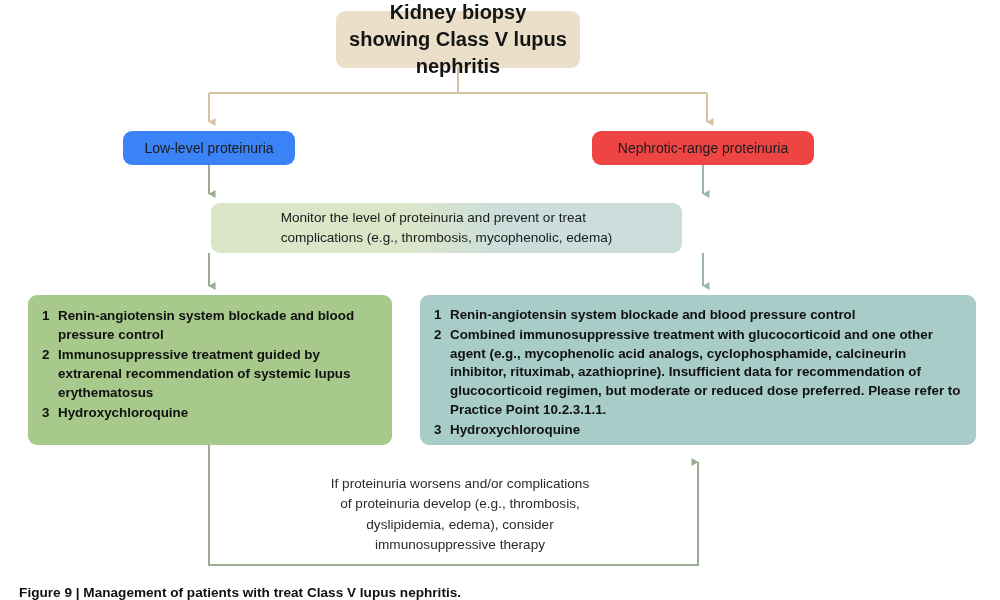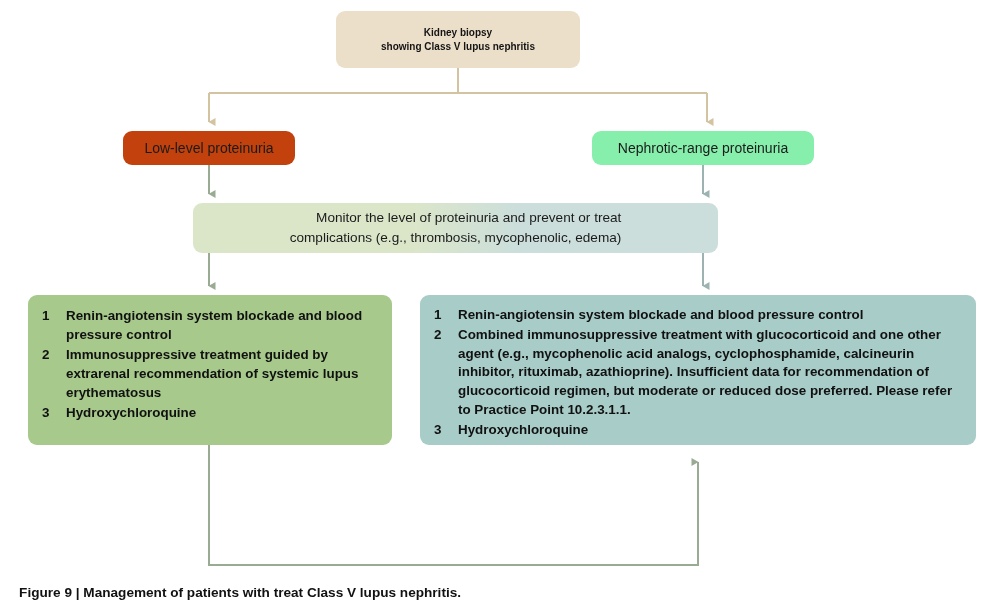--- a/index.html
+++ b/index.html
@@ -38,49 +38,49 @@
   }
 
   
   #node-biopsy {
     left: 336px; top: 11px;
     width: 244px; height: 57px;
     background: #ecdfc9;
     text-align: center;
   }
   #node-biopsy .txt {
-    font-size: 10px;
+    font-size: 20px;
     font-weight: bold;
     line-height: 1.35;
     color: #141414;
   }
 
   
   #node-lowlevel {
     left: 123px; top: 131px;
     width: 172px; height: 34px;
-    background: #c2410c;
+    background: #3b82f6;
   }
   #node-nephrotic {
     left: 592px; top: 131px;
     width: 222px; height: 34px;
-    background: #86efac;
+    background: #ef4444;
   }
   #node-lowlevel .txt, #node-nephrotic .txt {
     font-size: 14px;
     line-height: 1.2;
     color: #1b1b1b;
   }
 
   
   #node-monitor {
-    left: 193px; top: 203px;
-    width: 525px; height: 50px;
+    left: 211px; top: 203px;
+    width: 471px; height: 50px;
     background: linear-gradient(to right, #dbe6c9 0%, #dbe6c9 42%, #cbdedb 62%, #cbdedb 100%);
-    text-align: right;
+    text-align: left;
   }
   #node-monitor .txt {
     font-size: 13.6px;
     line-height: 1.45;
     color: #1b1b1b;
   }
 
   
   #node-left-tx {
     left: 28px; top: 295px;
@@ -111,21 +111,20 @@
     color: #111111;
     margin-bottom: 1px;
   }
   .tx-num {
     flex: 0 0 auto;
     width: 16px;
     text-align: left;
   }
   .tx-text {
     flex: 1 1 auto;
-    margin-left: 8px;
   }
   #node-left-tx .tx-item { font-size: 13.4px; line-height: 1.42; }
   #node-right-tx .tx-item { font-size: 13.4px; line-height: 1.40; }
 
   
   #feedback-caption {
     position: absolute;
     left: 272px; top: 474px;
     width: 376px;
     text-align: center;
@@ -241,18 +240,24 @@
         <span class="tx-num">2</span>
         <span class="tx-text">Combined immunosuppressive treatment with glucocorticoid and one other agent (e.g., mycophenolic acid analogs, cyclophosphamide, calcineurin inhibitor, rituximab, azathioprine). Insufficient data for recommendation of glucocorticoid regimen, but moderate or reduced dose preferred.  Please refer to Practice Point 10.2.3.1.1.</span>
       </li>
       <li class="tx-item">
         <span class="tx-num">3</span>
         <span class="tx-text">Hydroxychloroquine</span>
       </li>
     </ul>
   </div>
 
+  <div id="feedback-caption">
+    <span>If proteinuria worsens and/or complications</span><br>
+    <span>of proteinuria develop (e.g., thrombosis,</span><br>
+    <span>dyslipidemia, edema), consider</span><br>
+    <span>immunosuppressive therapy</span>
+  </div>
 
   <div id="figure-caption">
     <span>Figure 9</span><span> </span><span>|</span><span> </span><span>Management of patients with treat Class V lupus nephritis.</span>
   </div>
 
 </div>
 
 </body></html>

